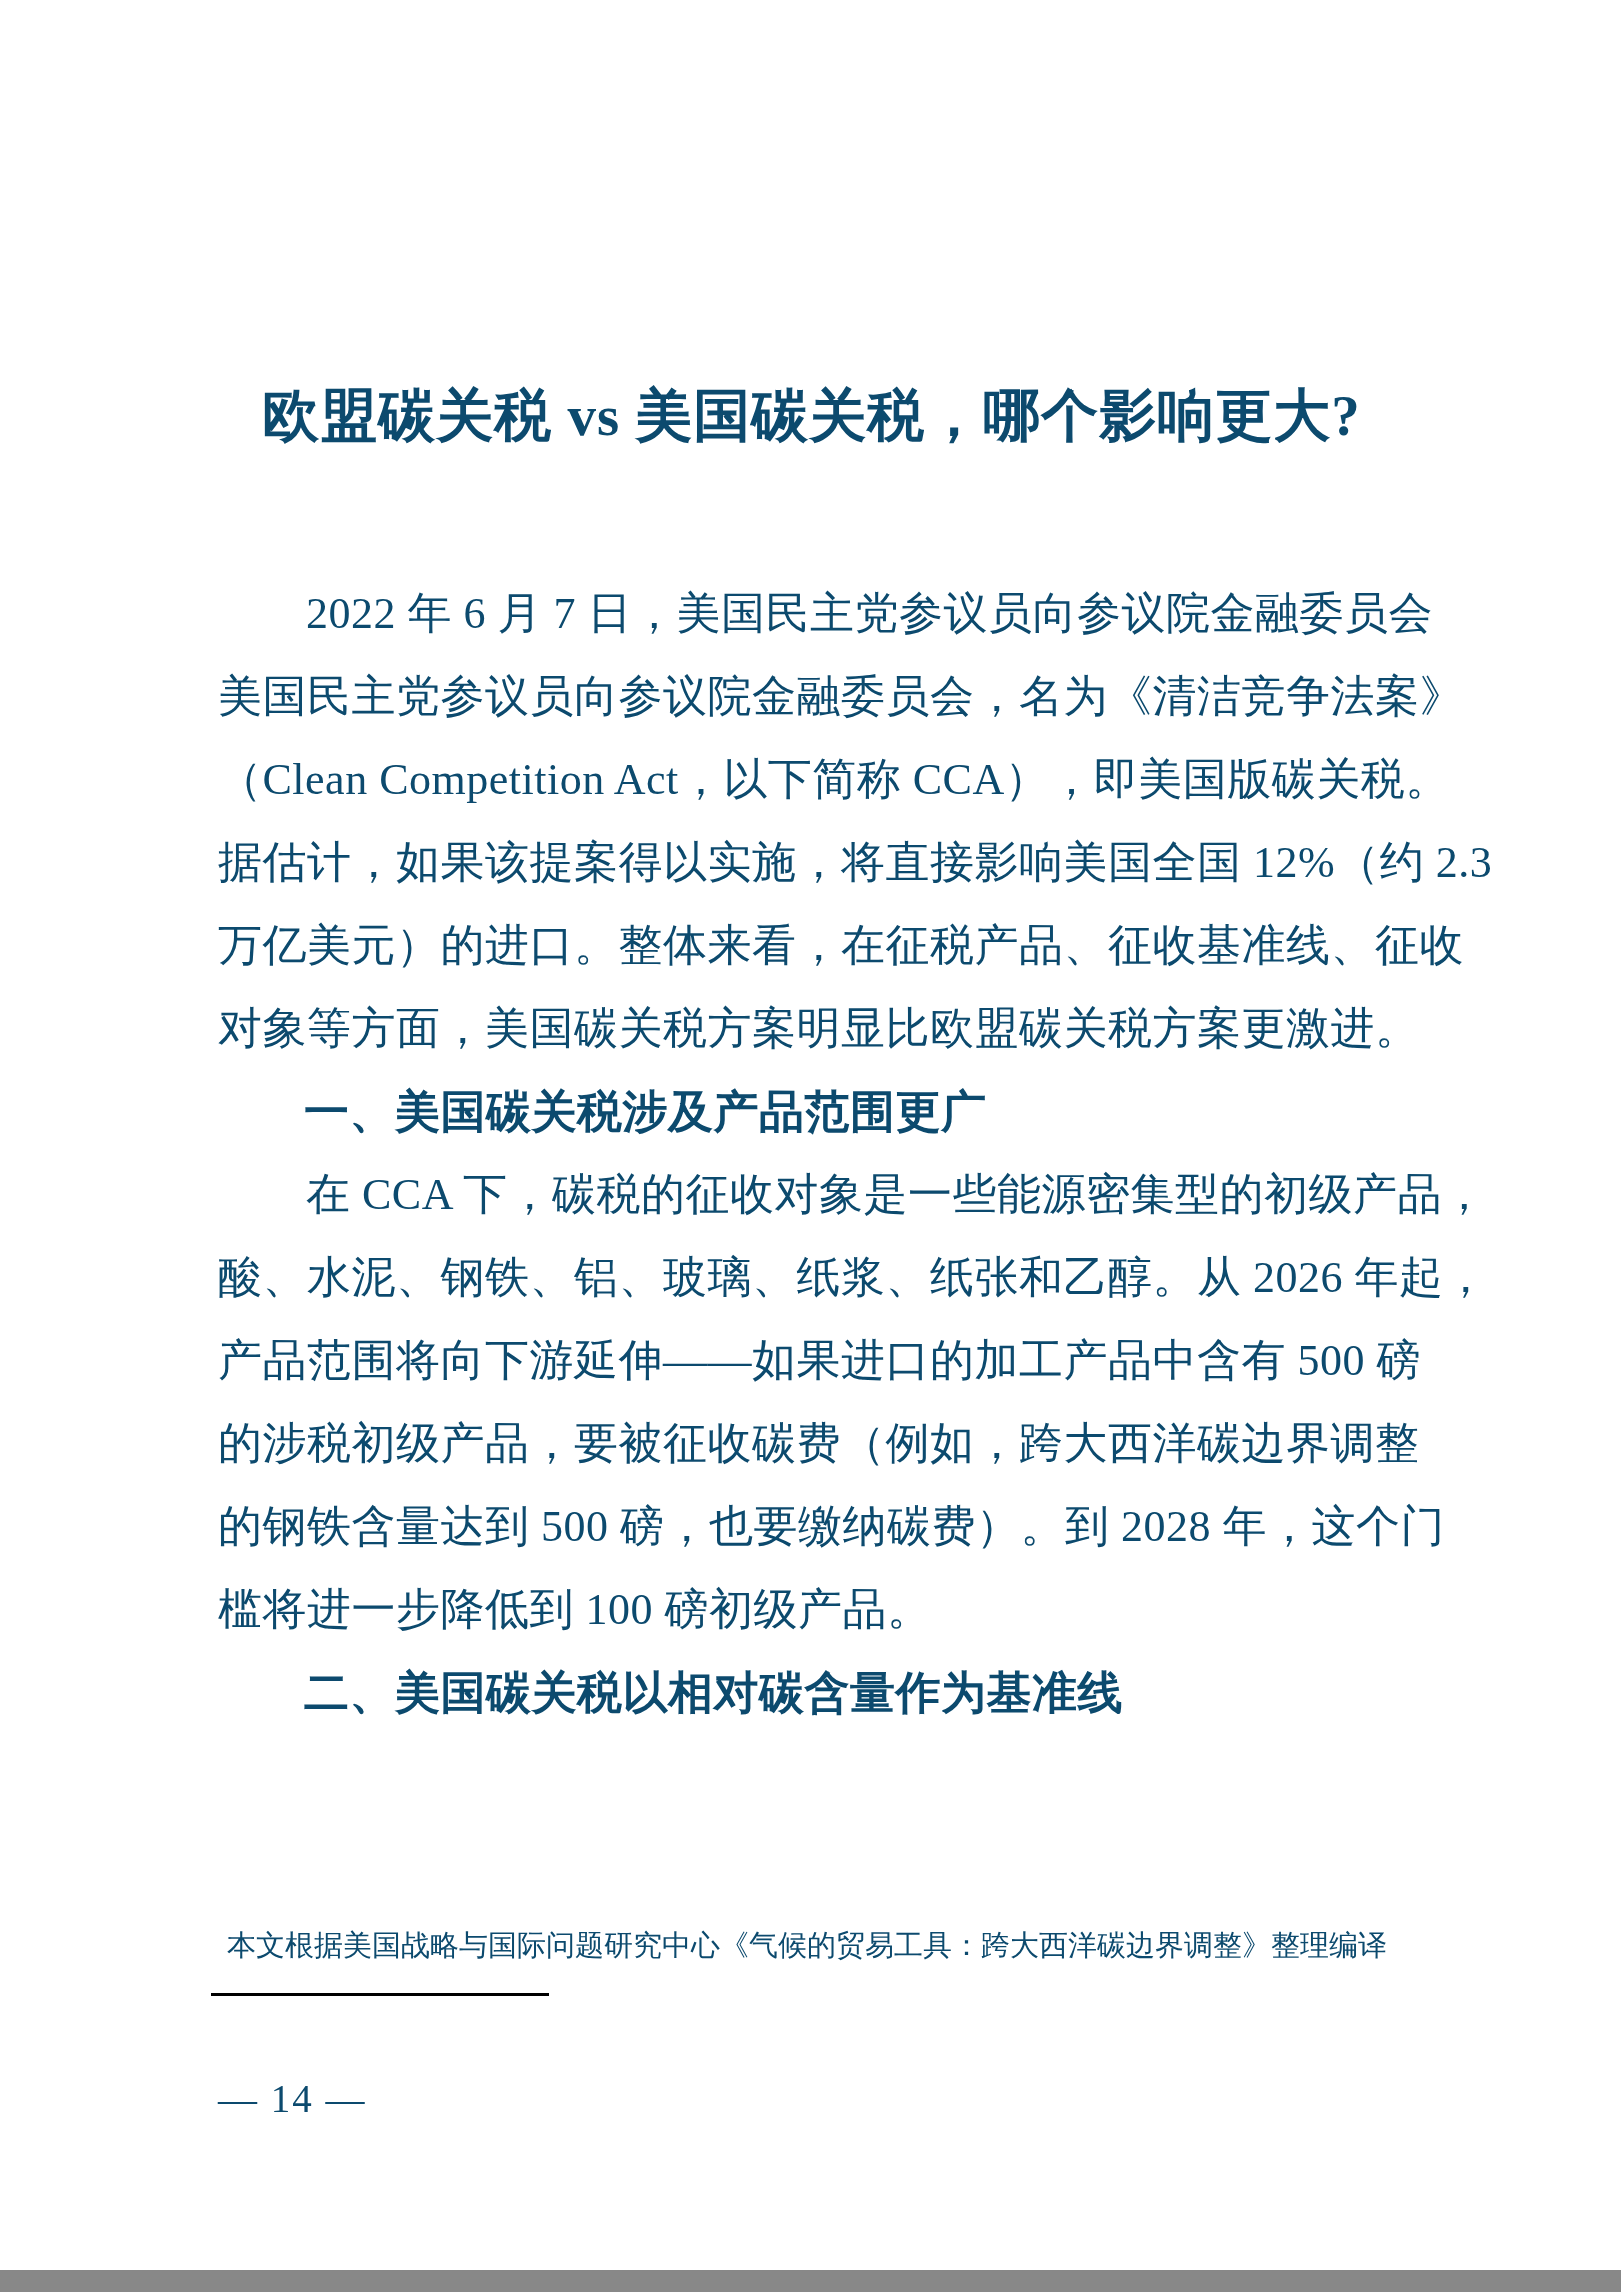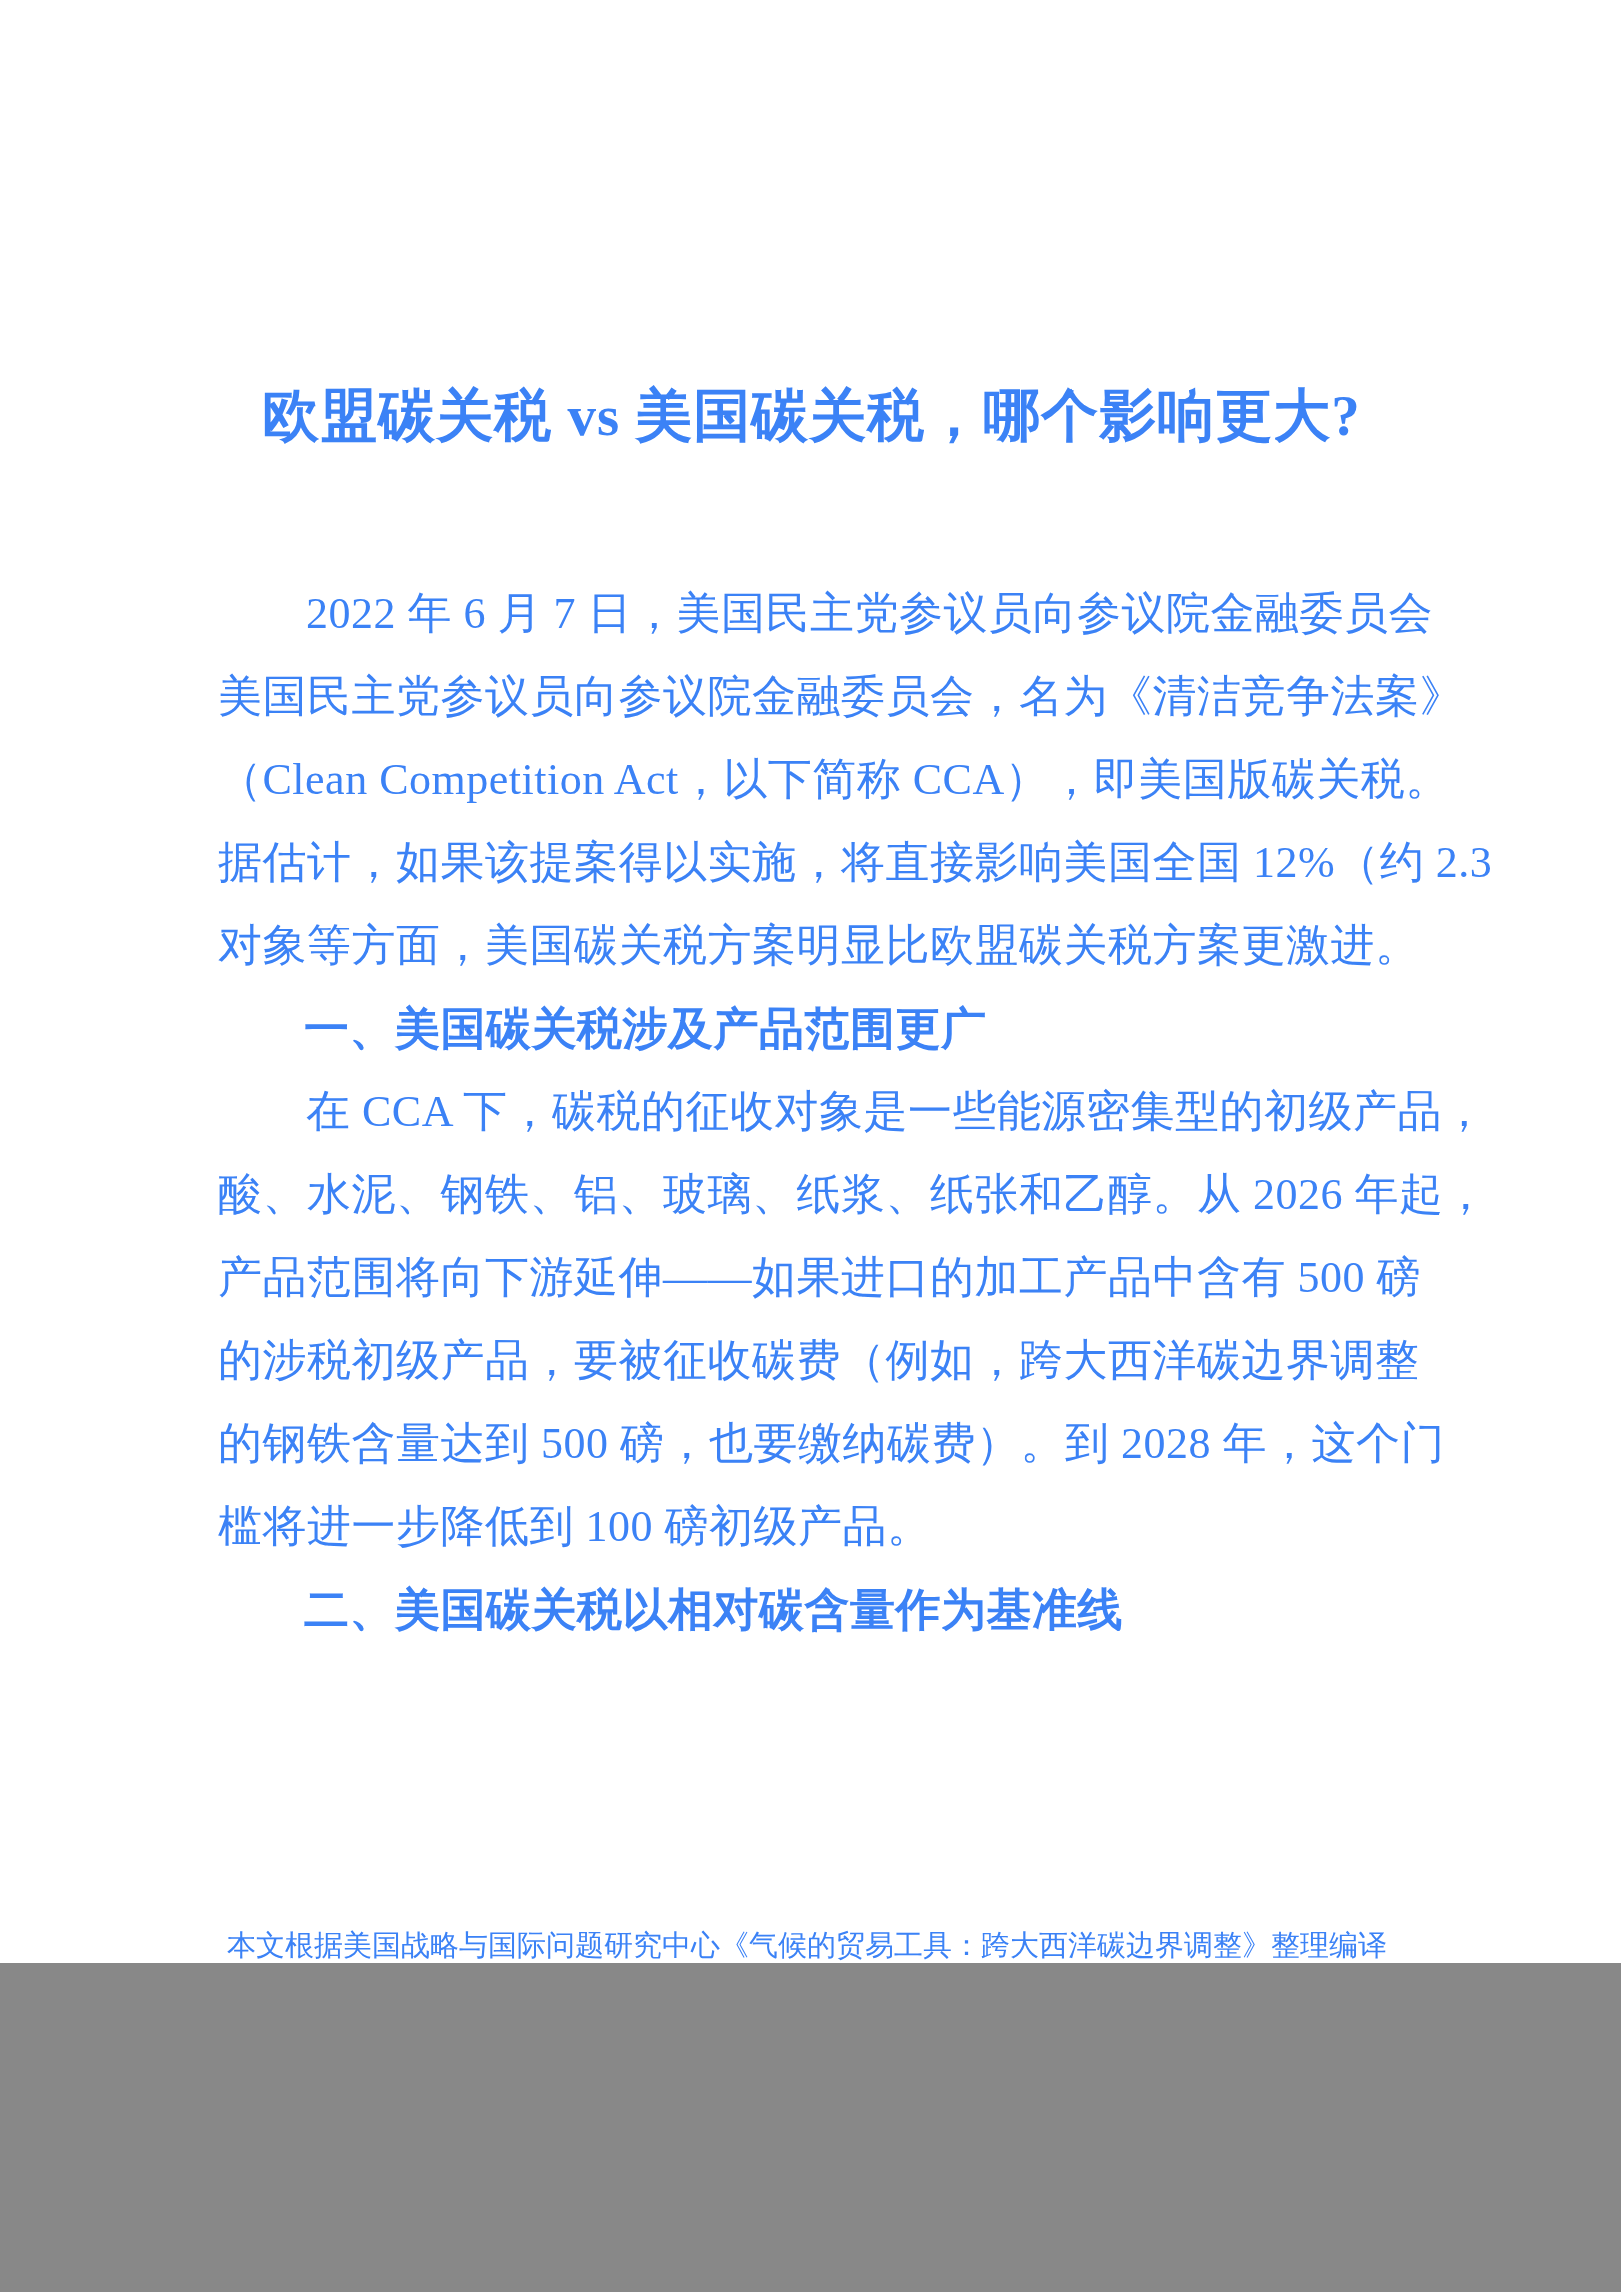--- a/index.html
+++ b/index.html
@@ -3,24 +3,24 @@
 <meta charset="utf-8">
 <style>
   html, body {
     margin: 0;
     padding: 0;
     background: #888;
   }
   .page {
     position: relative;
     width: 1621px;
-    height: 1963px;
+    height: 2270px;
     margin: 0 auto;
     background: #ffffff;
-    color: #3b82f6;
+    color: #0c4a6e;
     overflow: hidden;
     font-family: "Liberation Serif", "DejaVu Serif", serif;
   }
   .doc-title {
     position: absolute;
     left: 218px;
     top: 380px;
     width: 1187px;
     text-align: center;
     font-size: 57px;
@@ -87,20 +87,21 @@
 
   <div class="doc-title">欧盟碳关税 vs 美国碳关税，哪个影响更大?</div>
 
   <div class="body-col">
 
     <div>
       <div class="bline indent">2022 年 6 月 7 日，美国民主党参议员向参议院金融委员会</div>
       <div class="bline">美国民主党参议员向参议院金融委员会，名为《清洁竞争法案》</div>
       <div class="bline">（Clean Competition Act，以下简称 CCA），即美国版碳关税。</div>
       <div class="bline">据估计，如果该提案得以实施，将直接影响美国全国 12%（约 2.3</div>
+      <div class="bline">万亿美元）的进口。整体来看，在征税产品、征收基准线、征收</div>
       <div class="bline">对象等方面，美国碳关税方案明显比欧盟碳关税方案更激进。</div>
     </div>
 
     <div class="bline bheading">一、美国碳关税涉及产品范围更广</div>
 
     <div>
       <div class="bline indent">在 CCA 下，碳税的征收对象是一些能源密集型的初级产品，</div>
       <div class="bline">酸、水泥、钢铁、铝、玻璃、纸浆、纸张和乙醇。从 2026 年起，</div>
       <div class="bline">产品范围将向下游延伸——如果进口的加工产品中含有 500 磅</div>
       <div class="bline">的涉税初级产品，要被征收碳费（例如，跨大西洋碳边界调整</div>

